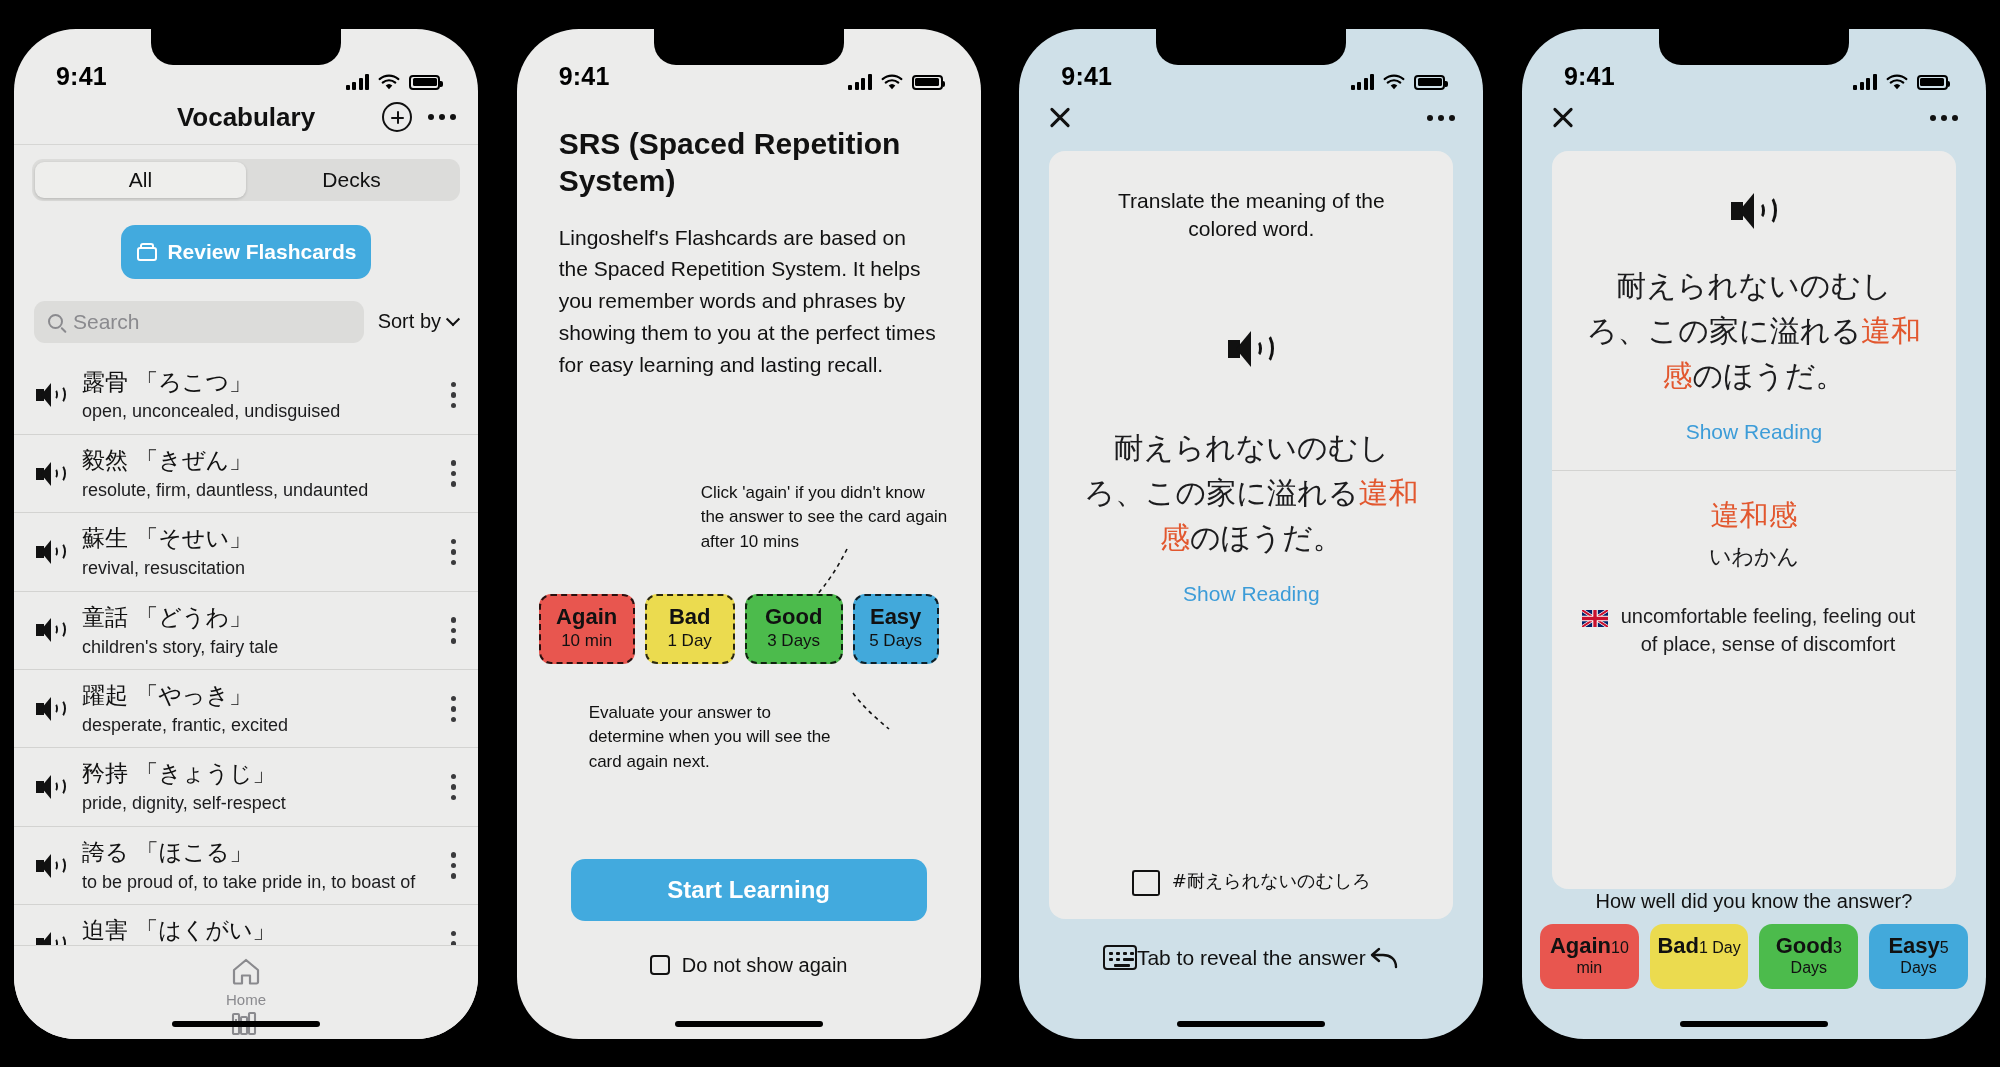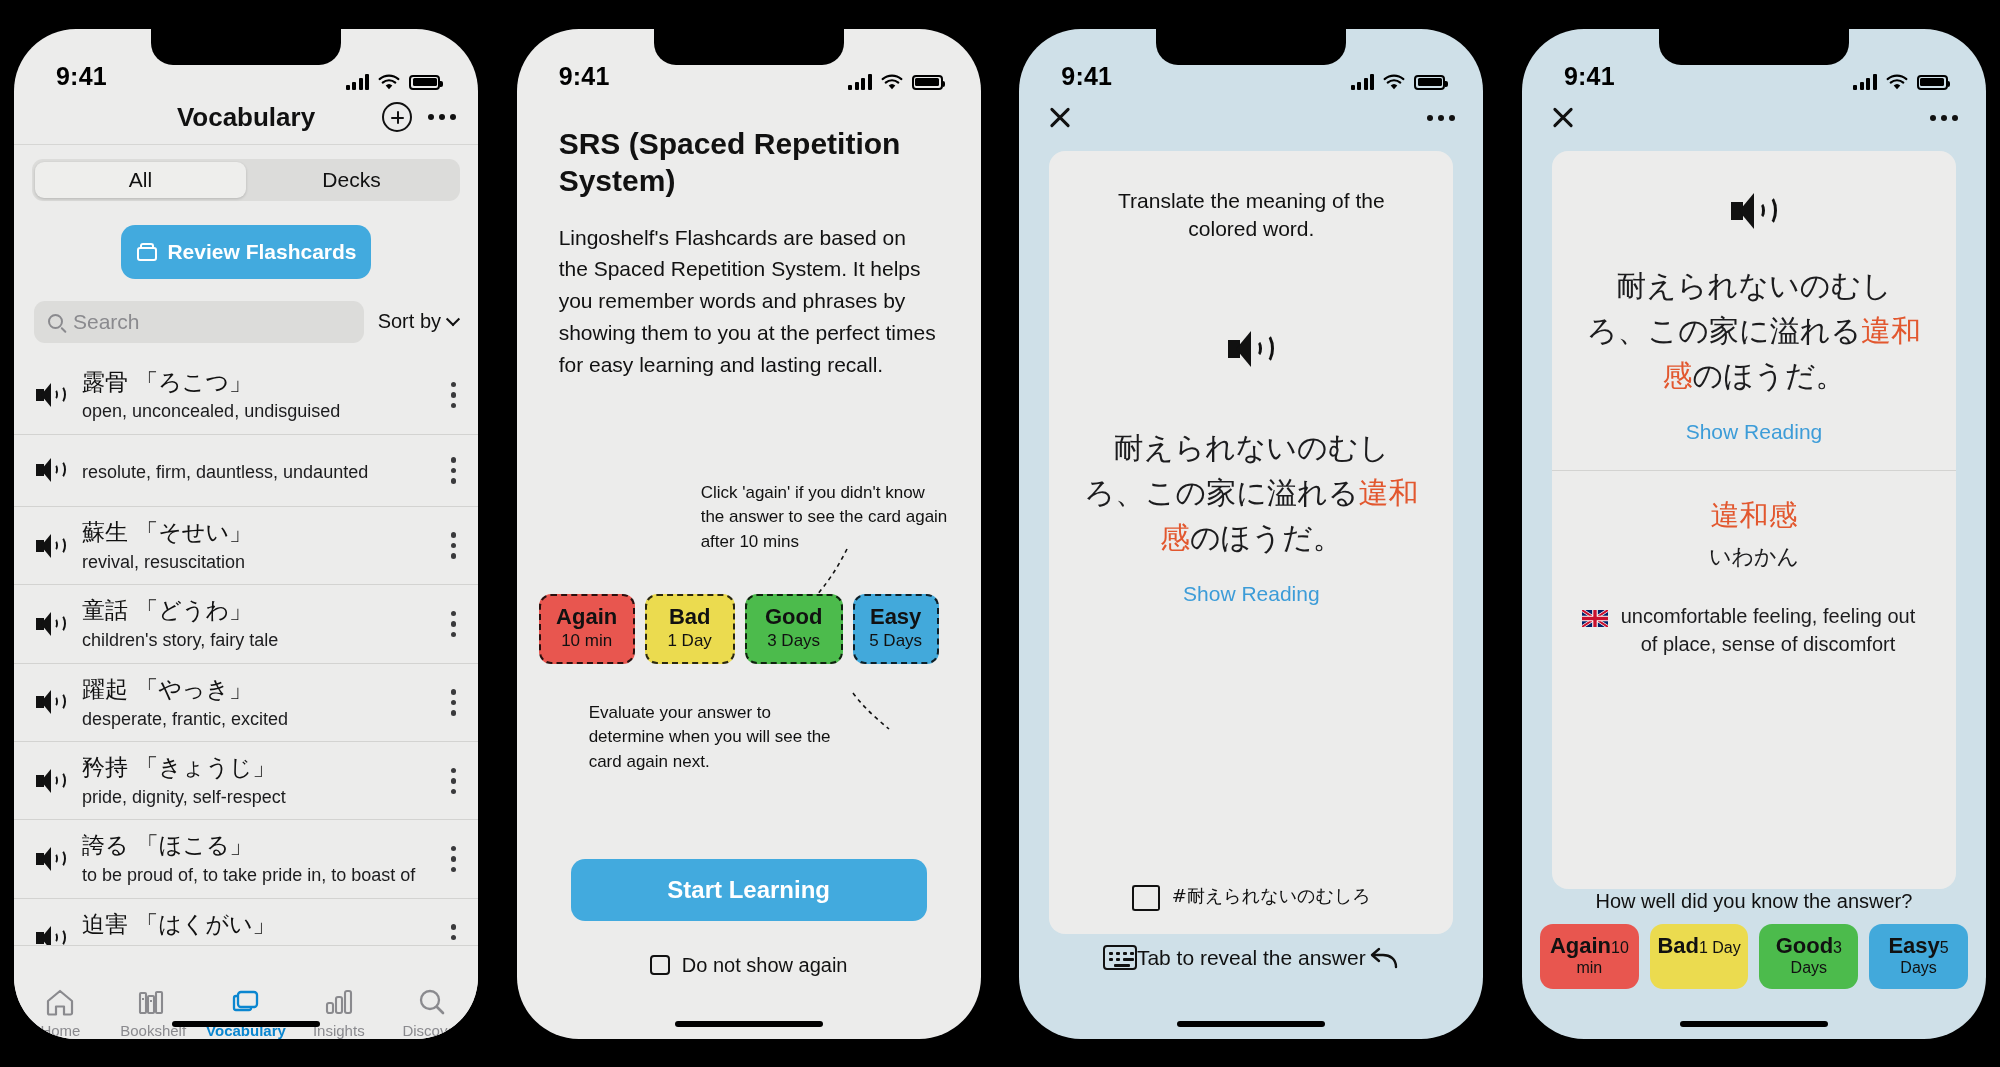--- a/index.html
+++ b/index.html
@@ -160,21 +160,21 @@
   .vtexts { flex:1; min-width:0; }
   .vword { font-size: 23px; color:#111; line-height:1.3;
            font-family:"DejaVu Sans","Liberation Sans",sans-serif; }
   .vdef { font-size: 18px; color:#1c1c1e; margin-top: 3px; line-height:1.25; }
   .dots-v { display:flex; flex-direction:column; gap:5px; padding-left:6px; }
   .dots-v i { width:5.5px;height:5.5px;border-radius:50%;background:#3a3a3c;display:block; }
 
   .tabbar {
     position:absolute; bottom:0; left:0; right:0; height:94px;
     background:#ececeb; border-top:1px solid #d3d3d1;
-    display:flex; align-items:flex-end; padding-top:10px;
+    display:flex; align-items:center; padding-top:10px;flex-direction:column;
   }
   .tab { flex:1; display:flex; flex-direction:column; align-items:center; gap:5px; }
   .tab .lbl { font-size:15px; color:#8a8a8e; }
   .tab.active .lbl { color:#0a86d0; font-weight:600; }
   .ticon { width:32px; height:30px; position:relative; }
 
   
   .srs { padding: 34px 42px 0; }
   .srs h1 { font-size: 30px; font-weight: 700; color:#111; line-height:1.25; }
   .srs p.body { font-size: 21px; color:#111; line-height:1.52; margin-top: 22px; }
@@ -213,21 +213,21 @@
   }
   .xmark { width:26px;height:26px;position:relative; }
   .xmark::before,.xmark::after{
     content:"";position:absolute;left:0;top:11.5px;width:26px;height:3px;background:#111;border-radius:2px;}
   .xmark::before{transform:rotate(45deg);} .xmark::after{transform:rotate(-45deg);}
 
   .card {
     position:absolute; left:30px; right:30px; top: 122px;
     background:#ececeb; border-radius: 16px;
   }
-  .card.c3 { bottom: 105px; }
+  .card.c3 { bottom: 120px; }
   .card.c4 { bottom: 150px; }
   .card-prompt { text-align:center; font-size:21px; color:#111; line-height:1.35; padding: 36px 48px 0; }
   .bigspk { margin: 0 auto; width: 46px; height: 40px; position: relative; }
   .bigspk .body{ position:absolute; left:0; top:11px; width:12px; height:18px; background:#111; }
   .bigspk .cone{ position:absolute; left:8px; top:2px; width:0;height:0;
     border-top:18px solid transparent;border-bottom:18px solid transparent;border-right:15px solid #111;}
   .bigspk .w1,.bigspk .w2{ position:absolute; border:3px solid #111;
     border-left-color:transparent;border-top-color:transparent;border-bottom-color:transparent;border-radius:50%;}
   .bigspk .w1{ left:24px; top:11px; width:10px; height:17px; }
   .bigspk .w2{ left:29px; top:4px; width:17px; height:31px; }
@@ -378,20 +378,21 @@
             </span>
           </div>
           <div class="vitem">
             <span class="spk">
               <span class="body"></span>
               <span class="cone"></span>
               <span class="w1"></span>
               <span class="w2"></span>
             </span>
             <span class="vtexts">
+              <span class="vword" style="display: block;">毅然 「きぜん」</span>
               <span class="vdef" style="display: block;">resolute, firm, dauntless, undaunted</span>
             </span>
             <span class="dots-v">
               <i></i>
               <i></i>
               <i></i>
             </span>
           </div>
           <div class="vitem">
             <span class="spk">

